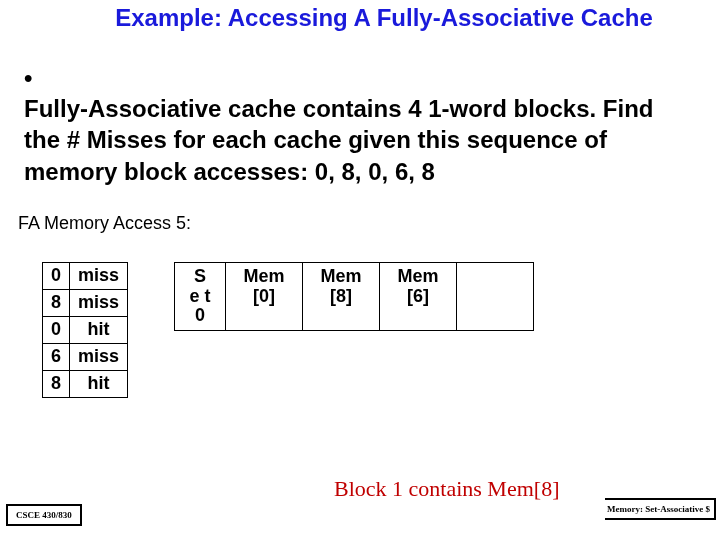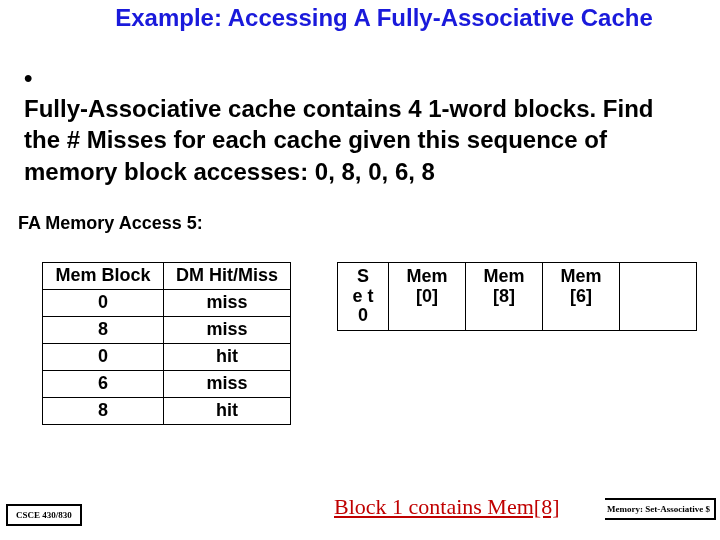--- a/index.html
+++ b/index.html
@@ -29,21 +29,21 @@
     display: inline-block;
     width: 14px;
   }
   .bullet-text {
     display: inline-block;
     vertical-align: top;
     width: 640px;
   }
   .subhead {
     font-size: 18px;
-    font-weight: bold;
+    font-weight: normal;
     padding: 26px 0 0 18px;
   }
   .tables-row {
     display: flex;
     padding: 28px 0 0 42px;
     align-items: flex-start;
   }
   .tbl {
     border-collapse: collapse;
   }
@@ -64,25 +64,24 @@
     height: 44px;
     vertical-align: top;
     padding: 4px 6px;
     line-height: 1.1;
   }
   .tbl2 .w-set { width: 38px; }
   .tbl2 .w-mem { width: 64px; }
   .conclusion {
     position: absolute;
     left: 334px;
-    top: 494px;
+    top: 476px;
     color: #c00000;
     font-family: "Times New Roman", Times, serif;
     font-size: 22px;
-    text-decoration: underline;
   }
   .footer-left {
     position: absolute;
     left: 6px;
     bottom: 14px;
     border: 2px solid #000;
     font-size: 9px;
     font-weight: bold;
     padding: 4px 8px;
     font-family: "Times New Roman", Times, serif;
@@ -110,24 +109,20 @@
   <span class="dot">•</span>
   <span class="bullet-text">Fully-Associative cache contains 4 1-word blocks. Find the # Misses for each cache given this sequence of memory block accesses: 0, 8, 0, 6, 8</span>
 </div>
 
 <div class="subhead">FA Memory Access 5:</div>
 
 <div class="tables-row">
 
   <table class="tbl tbl1">
     <tbody>
-        <tr>
-      <th class="c1">Mem Block</th>
-      <th class="c2">DM Hit/Miss</th>
-    </tr>
     <tr>
       <td>0</td>
       <td>miss</td>
     </tr>
     <tr>
       <td>8</td>
       <td>miss</td>
     </tr>
     <tr>
       <td>0</td>

